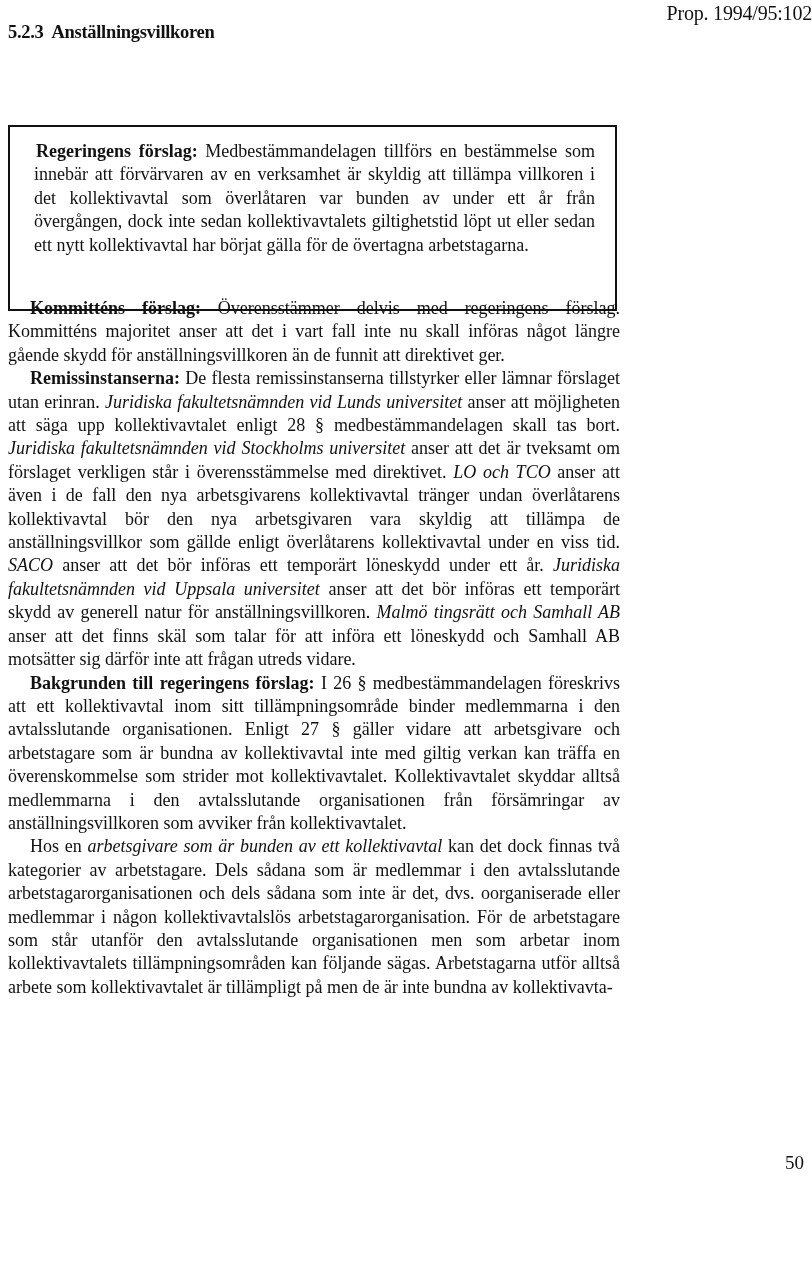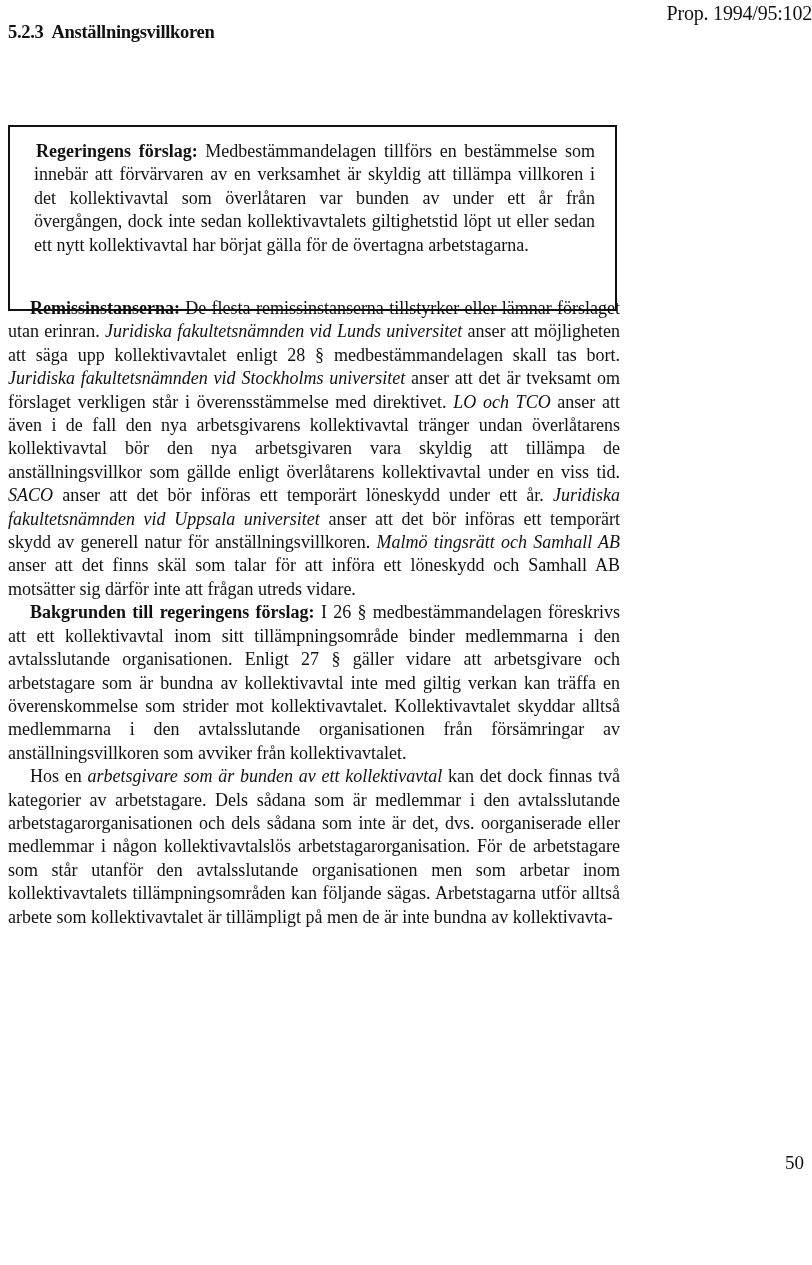--- a/index.html
+++ b/index.html
@@ -90,20 +90,21 @@
   <div class="section-title">
     <span class="num">5.2.3</span><span>Anställningsvillkoren</span>
   </div>
 
   <div class="proposal-box">
     <p><b>Regeringens förslag:</b><span> Medbestämmandelagen tillförs en bestämmelse som innebär att förvärvaren av en verksamhet är skyldig att tillämpa villkoren i det kollektivavtal som överlåtaren var bunden av under ett år från övergången, dock inte sedan kollektivavtalets giltighetstid löpt ut eller sedan ett nytt kollektivavtal har börjat gälla för de övertagna arbetstagarna.</span></p>
   </div>
 
   <div class="body-text">
 
+    <p><b>Kommitténs förslag:</b><span> Överensstämmer delvis med regeringens förslag. Kommitténs majoritet anser att det i vart fall inte nu skall införas något längre gående skydd för anställningsvillkoren än de funnit att direktivet ger.</span></p>
 
     <p><b>Remissinstanserna:</b><span> De flesta remissinstanserna tillstyrker eller lämnar förslaget utan erinran. </span><i>Juridiska fakultetsnämnden vid Lunds universitet</i><span> anser att möjligheten att säga upp kollektivavtalet enligt 28 § medbestämmandelagen skall tas bort. </span><i>Juridiska fakultetsnämnden vid Stockholms universitet</i><span> anser att det är tveksamt om förslaget verkligen står i överensstämmelse med direktivet. </span><i>LO och TCO</i><span> anser att även i de fall den nya arbetsgivarens kollektivavtal tränger undan överlåtarens kollektivavtal bör den nya arbetsgivaren vara skyldig att tillämpa de anställningsvillkor som gällde enligt överlåtarens kollektivavtal under en viss tid. </span><i>SACO</i><span> anser att det bör införas ett temporärt löneskydd under ett år. </span><i>Juridiska fakultetsnämnden vid Uppsala universitet</i><span> anser att det bör införas ett temporärt skydd av generell natur för anställningsvillkoren. </span><i>Malmö tingsrätt och Samhall AB</i><span> anser att det finns skäl som talar för att införa ett löneskydd och Samhall AB motsätter sig därför inte att frågan utreds vidare.</span></p>
 
     <p><b>Bakgrunden till regeringens förslag:</b><span> I 26 § medbestämmandelagen föreskrivs att ett kollektivavtal inom sitt tillämpningsområde binder medlemmarna i den avtalsslutande organisationen. Enligt 27 § gäller vidare att arbetsgivare och arbetstagare som är bundna av kollektivavtal inte med giltig verkan kan träffa en överenskommelse som strider mot kollektivavtalet. Kollektivavtalet skyddar alltså medlemmarna i den avtalsslutande organisationen från försämringar av anställningsvillkoren som avviker från kollektivavtalet.</span></p>
 
     <p><span>Hos en </span><i>arbetsgivare som är bunden av ett kollektivavtal</i><span> kan det dock finnas två kategorier av arbetstagare. Dels sådana som är medlemmar i den avtalsslutande arbetstagarorganisationen och dels sådana som inte är det, dvs. oorganiserade eller medlemmar i någon kollektivavtalslös arbetstagarorganisation. För de arbetstagare som står utanför den avtalsslutande organisationen men som arbetar inom kollektivavtalets tillämpningsområden kan följande sägas. Arbetstagarna utför alltså arbete som kollektivavtalet är tillämpligt på men de är inte bundna av kollektivavta-</span></p>
 
   </div>
 
   <div class="page-number">50</div>

